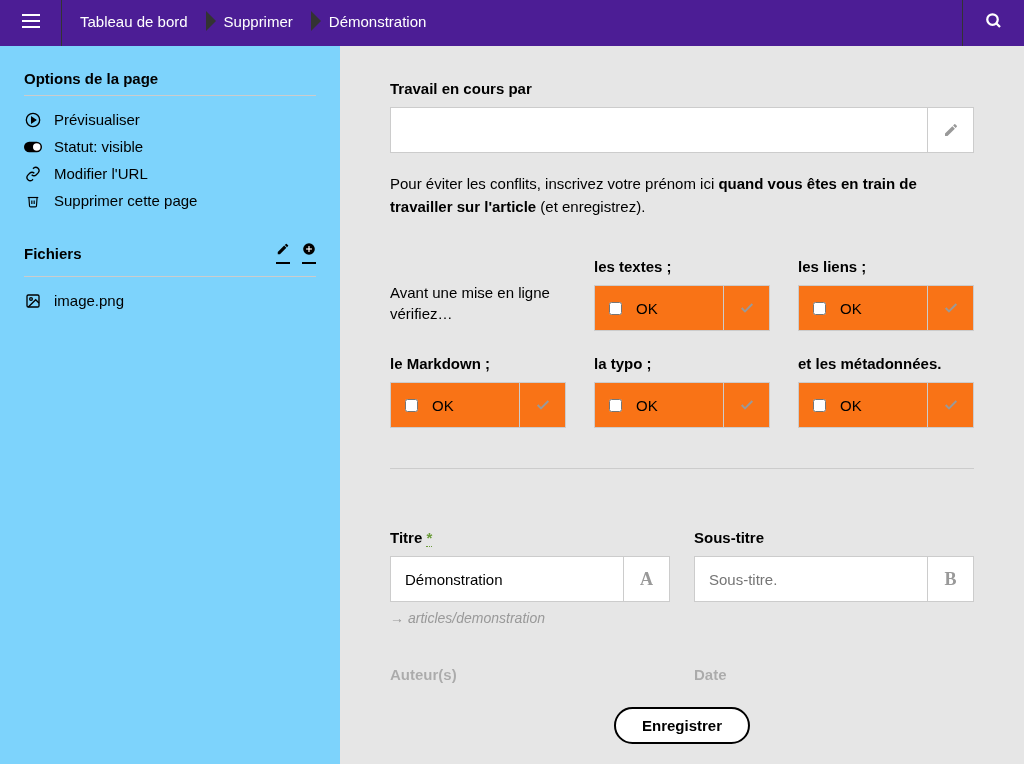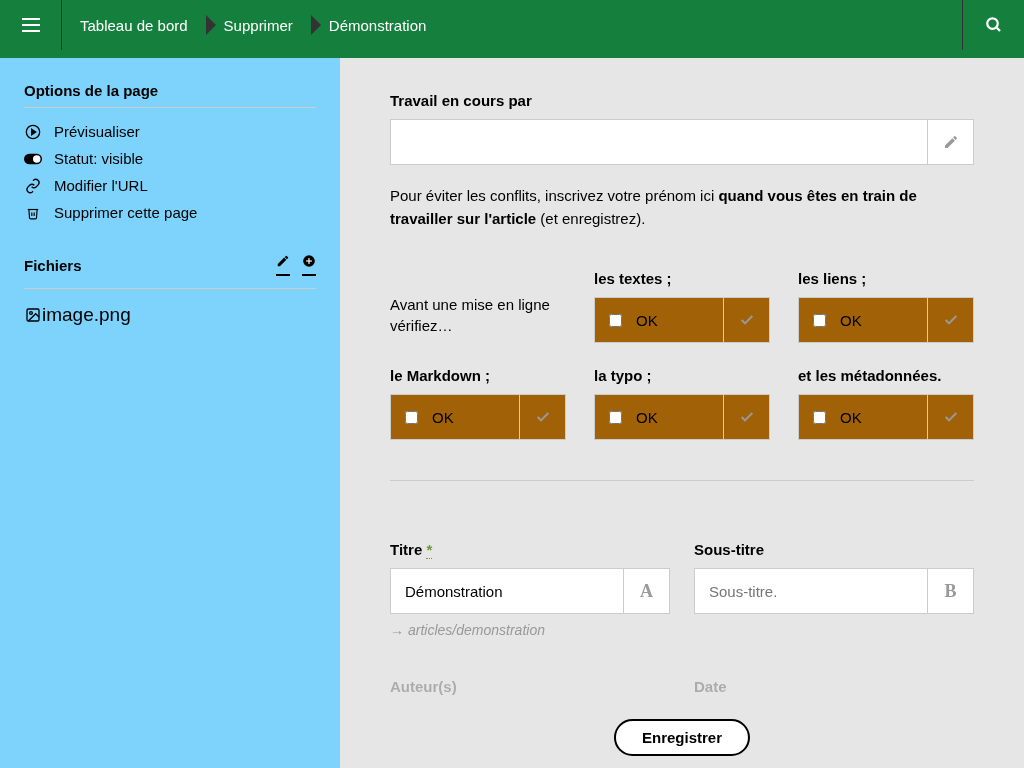--- a/index.html
+++ b/index.html
@@ -1,51 +1,51 @@
 <!DOCTYPE html>
 <html><head>
 <meta charset="utf-8">
 <style>
 * { box-sizing: border-box; margin: 0; padding: 0; }
 body { font-family: 'Segoe UI', -apple-system, BlinkMacSystemFont, sans-serif; width: 1024px; height: 768px; overflow: hidden; background: #fff; position: relative; }
 
-.topbar { height: 58px; background: #15803d; display: flex; align-items: flex-start; color: #fff; position: relative; }
+.topbar { height: 46px; background: #4c1d95; display: flex; align-items: flex-end; color: #fff; position: relative; }
 .hamburger { width: 62px; height: 50px; display: flex; align-items: center; justify-content: center; border-right: 1px solid #333; cursor: pointer; }
 .hamburger-icon { display: flex; flex-direction: column; gap: 4px; }
 .hamburger-icon span { width: 18px; height: 2px; background: #fff; }
 .breadcrumbs { display: flex; align-items: center; height: 50px; }
 .crumb { height: 50px; display: flex; align-items: center; padding: 0 18px 0 18px; font-size: 15px; position: relative; cursor: pointer; }
 .crumb::after { content: ''; position: absolute; right: -10px; top: 50%; transform: translateY(-50%); width: 0; height: 0; border-top: 10px solid transparent; border-bottom: 10px solid transparent; border-left: 10px solid #333; z-index: 1; }
 .crumb:last-child::after { display: none; }
 .search-btn { width: 62px; height: 50px; display: flex; align-items: center; justify-content: center; position: absolute; right: 0; border-left: 1px solid #333; cursor: pointer; }
 
 .sidebar { width: 340px; float: left; padding: 24px; background: #7dd3fc; height: 718px; }
 .sidebar h3 { font-size: 15px; font-weight: 700; margin-bottom: 10px; padding-bottom: 8px; border-bottom: 1px solid #ccc; }
 .sidebar-section { margin-bottom: 28px; }
 .option-item { display: flex; align-items: center; gap: 12px; padding: 5px 0; font-size: 15px; cursor: pointer; }
 .option-icon { width: 18px; display: flex; justify-content: center; }
 .files-header { display: flex; align-items: center; justify-content: space-between; border-bottom: 1px solid #ccc; padding-bottom: 12px; margin-bottom: 10px; }
 .files-header h3 { border: none; margin: 0; padding: 0; }
 .files-header-actions { display: flex; gap: 12px; }
 .files-header-actions span { cursor: pointer; padding-bottom: 6px; border-bottom: 2px solid #000; }
-.file-item { display: flex; align-items: center; padding: 5px 0; font-size: 19px; cursor: pointer; }
+.file-item { display: flex; align-items: center; gap: 12px; padding: 5px 0; font-size: 15px; cursor: pointer; }
 
 .main { margin-left: 340px; background: #e6e6e6; height: 718px; padding: 34px 50px; overflow-y: auto; position: relative; }
 .field-label { font-size: 15px; font-weight: 700; margin-bottom: 10px; }
 .input-row { display: flex; background: #fff; border: 1px solid #ccc; height: 46px; margin-bottom: 20px; }
 .input-row input { flex: 1; border: none; padding: 0 14px; font-size: 15px; outline: none; background: transparent; }
 .input-icon-btn { width: 46px; border-left: 1px solid #ccc; display: flex; align-items: center; justify-content: center; color: #999; cursor: pointer; }
 .help-text { font-size: 15px; line-height: 1.5; margin-bottom: 40px; }
 .help-text strong { font-weight: 700; }
 
 .check-grid { display: grid; grid-template-columns: 1fr 1fr 1fr; gap: 24px 28px; margin-bottom: 20px; }
 .check-item { }
 .check-label { font-size: 15px; font-weight: 700; margin-bottom: 10px; }
 .prompt-label { font-size: 15px; font-weight: 400; line-height: 1.4; margin-top: 24px; }
-.check-box-row { display: flex; background: #a16207; border: 1px solid #ccc; height: 46px; align-items: center; }
+.check-box-row { display: flex; background: #f97316; border: 1px solid #ccc; height: 46px; align-items: center; }
 .check-box-row input[type="checkbox"] { margin: 0 14px; }
 .check-box-row .ok-text { flex: 1; font-size: 15px; }
 .check-icon-btn { width: 46px; height: 100%; border-left: 1px solid #ccc; display: flex; align-items: center; justify-content: center; color: #999; cursor: pointer; }
 
 .divider { border: none; border-top: 1px solid #ccc; margin: 40px 0 60px 0; }
 
 .title-row { display: flex; gap: 24px; margin-bottom: 10px; }
 .title-col { flex: 1; }
 .required { color: #6a9b3a; border-bottom: 1px dotted #6a9b3a; cursor: help; }
 .type-icon-btn { width: 46px; border-left: 1px solid #ccc; display: flex; align-items: center; justify-content: center; color: #999; font-family: Georgia, serif; font-weight: 700; font-size: 18px; cursor: pointer; }

